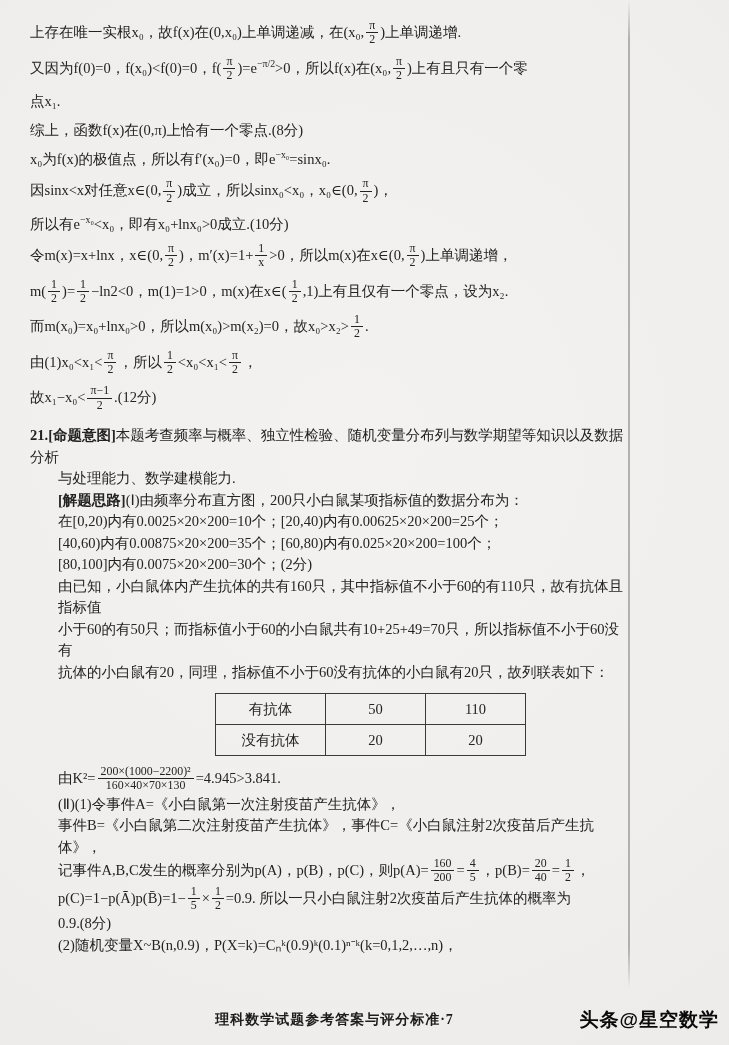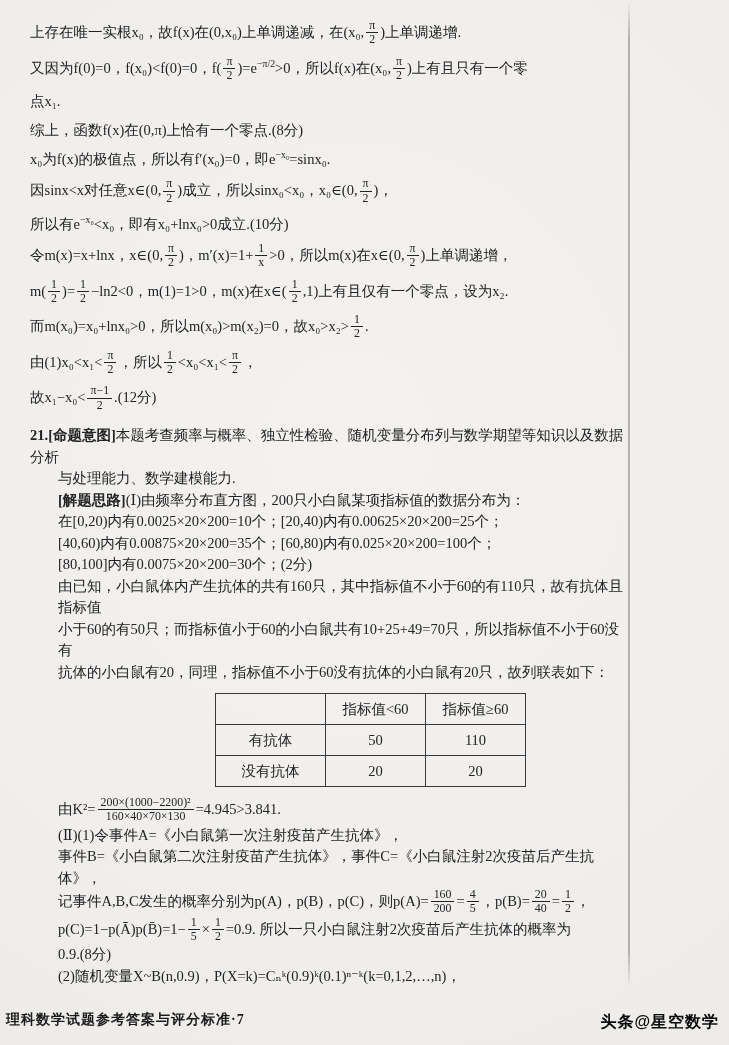--- a/index.html
+++ b/index.html
@@ -27,20 +27,21 @@
 
   .m-line {
     line-height: 21px;
     margin-bottom: 8px;
   }
 
   .sec21 { margin-top: 12px; }
   .p-line {
     line-height: 21.5px;
     margin-left: 28px;
+    font-family: Liberation Serif, serif;
   }
   .p-line.hang { margin-left: 0; }
   .bold { font-weight: bold; }
 
   .frac {
     display: inline-flex;
     flex-direction: column;
     align-items: center;
     vertical-align: middle;
     margin: 0 2px;
@@ -63,37 +64,37 @@
     height: 31px;
     text-align: center;
     vertical-align: middle;
     font-size: 14.5px;
     padding: 0 4px;
   }
   .ctable td.rowlabel, .ctable td.corner { width: 110px; }
 
   .footer {
     position: absolute;
-    left: 6px;
+    left: 0;
     right: 60px;
     bottom: 16px;
-    text-align: left;
+    text-align: center;
     font-weight: bold;
     font-size: 14px;
     letter-spacing: 1px;
     color: #1c1c1c;
   }
 
   .watermark {
     position: absolute;
     right: 10px;
     bottom: 12px;
     font-family: "Liberation Sans", "DejaVu Sans", sans-serif;
     font-weight: bold;
-    font-size: 16px;
+    font-size: 19px;
     color: #0a0a0a;
     letter-spacing: 1px;
   }
 
   .scan-line {
     position: absolute;
     left: 628px;
     top: 0;
     width: 2px;
     height: 988px;
@@ -181,25 +182,20 @@
 
       <div class="p-line">在[0,20)内有0.0025×20×200=10个；[20,40)内有0.00625×20×200=25个；</div>
       <div class="p-line">[40,60)内有0.00875×20×200=35个；[60,80)内有0.025×20×200=100个；</div>
       <div class="p-line">[80,100]内有0.0075×20×200=30个；(2分)</div>
       <div class="p-line">由已知，小白鼠体内产生抗体的共有160只，其中指标值不小于60的有110只，故有抗体且指标值</div>
       <div class="p-line">小于60的有50只；而指标值小于60的小白鼠共有10+25+49=70只，所以指标值不小于60没有</div>
       <div class="p-line">抗体的小白鼠有20，同理，指标值不小于60没有抗体的小白鼠有20只，故列联表如下：</div>
 
       <table class="ctable">
         <tbody>
-          <tr>
-            <td class="corner"></td>
-            <td>指标值&lt;60</td>
-            <td>指标值≥60</td>
-          </tr>
           <tr>
             <td class="rowlabel">有抗体</td>
             <td>50</td>
             <td>110</td>
           </tr>
           <tr>
             <td class="rowlabel">没有抗体</td>
             <td>20</td>
             <td>20</td>
           </tr>

